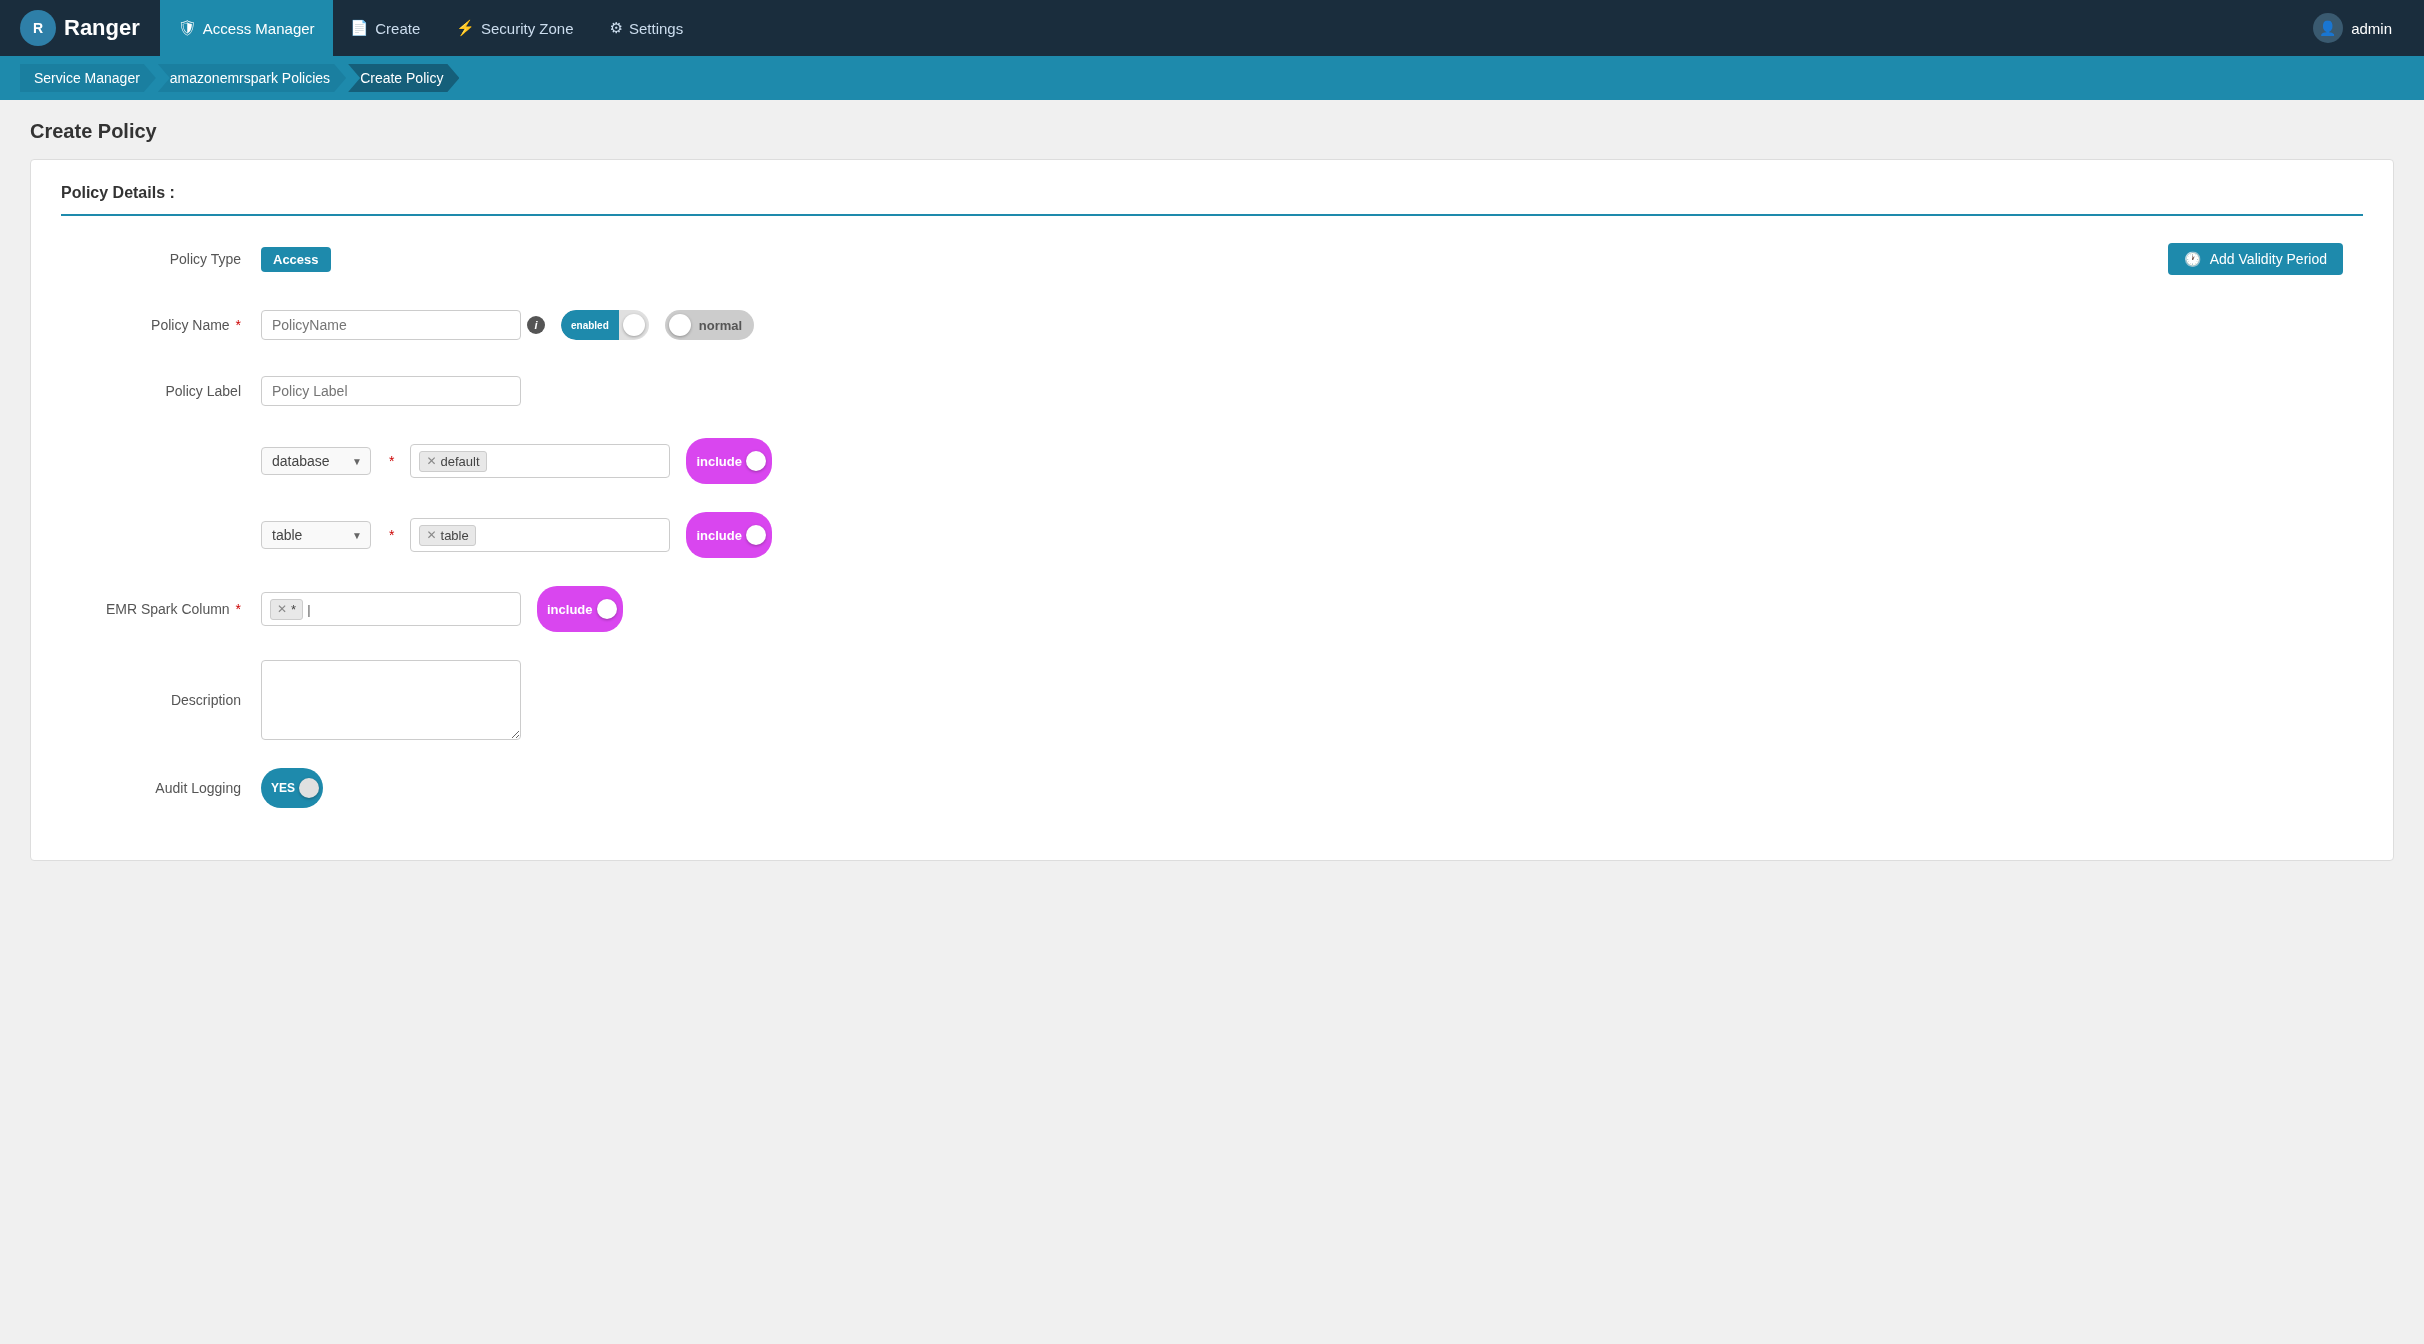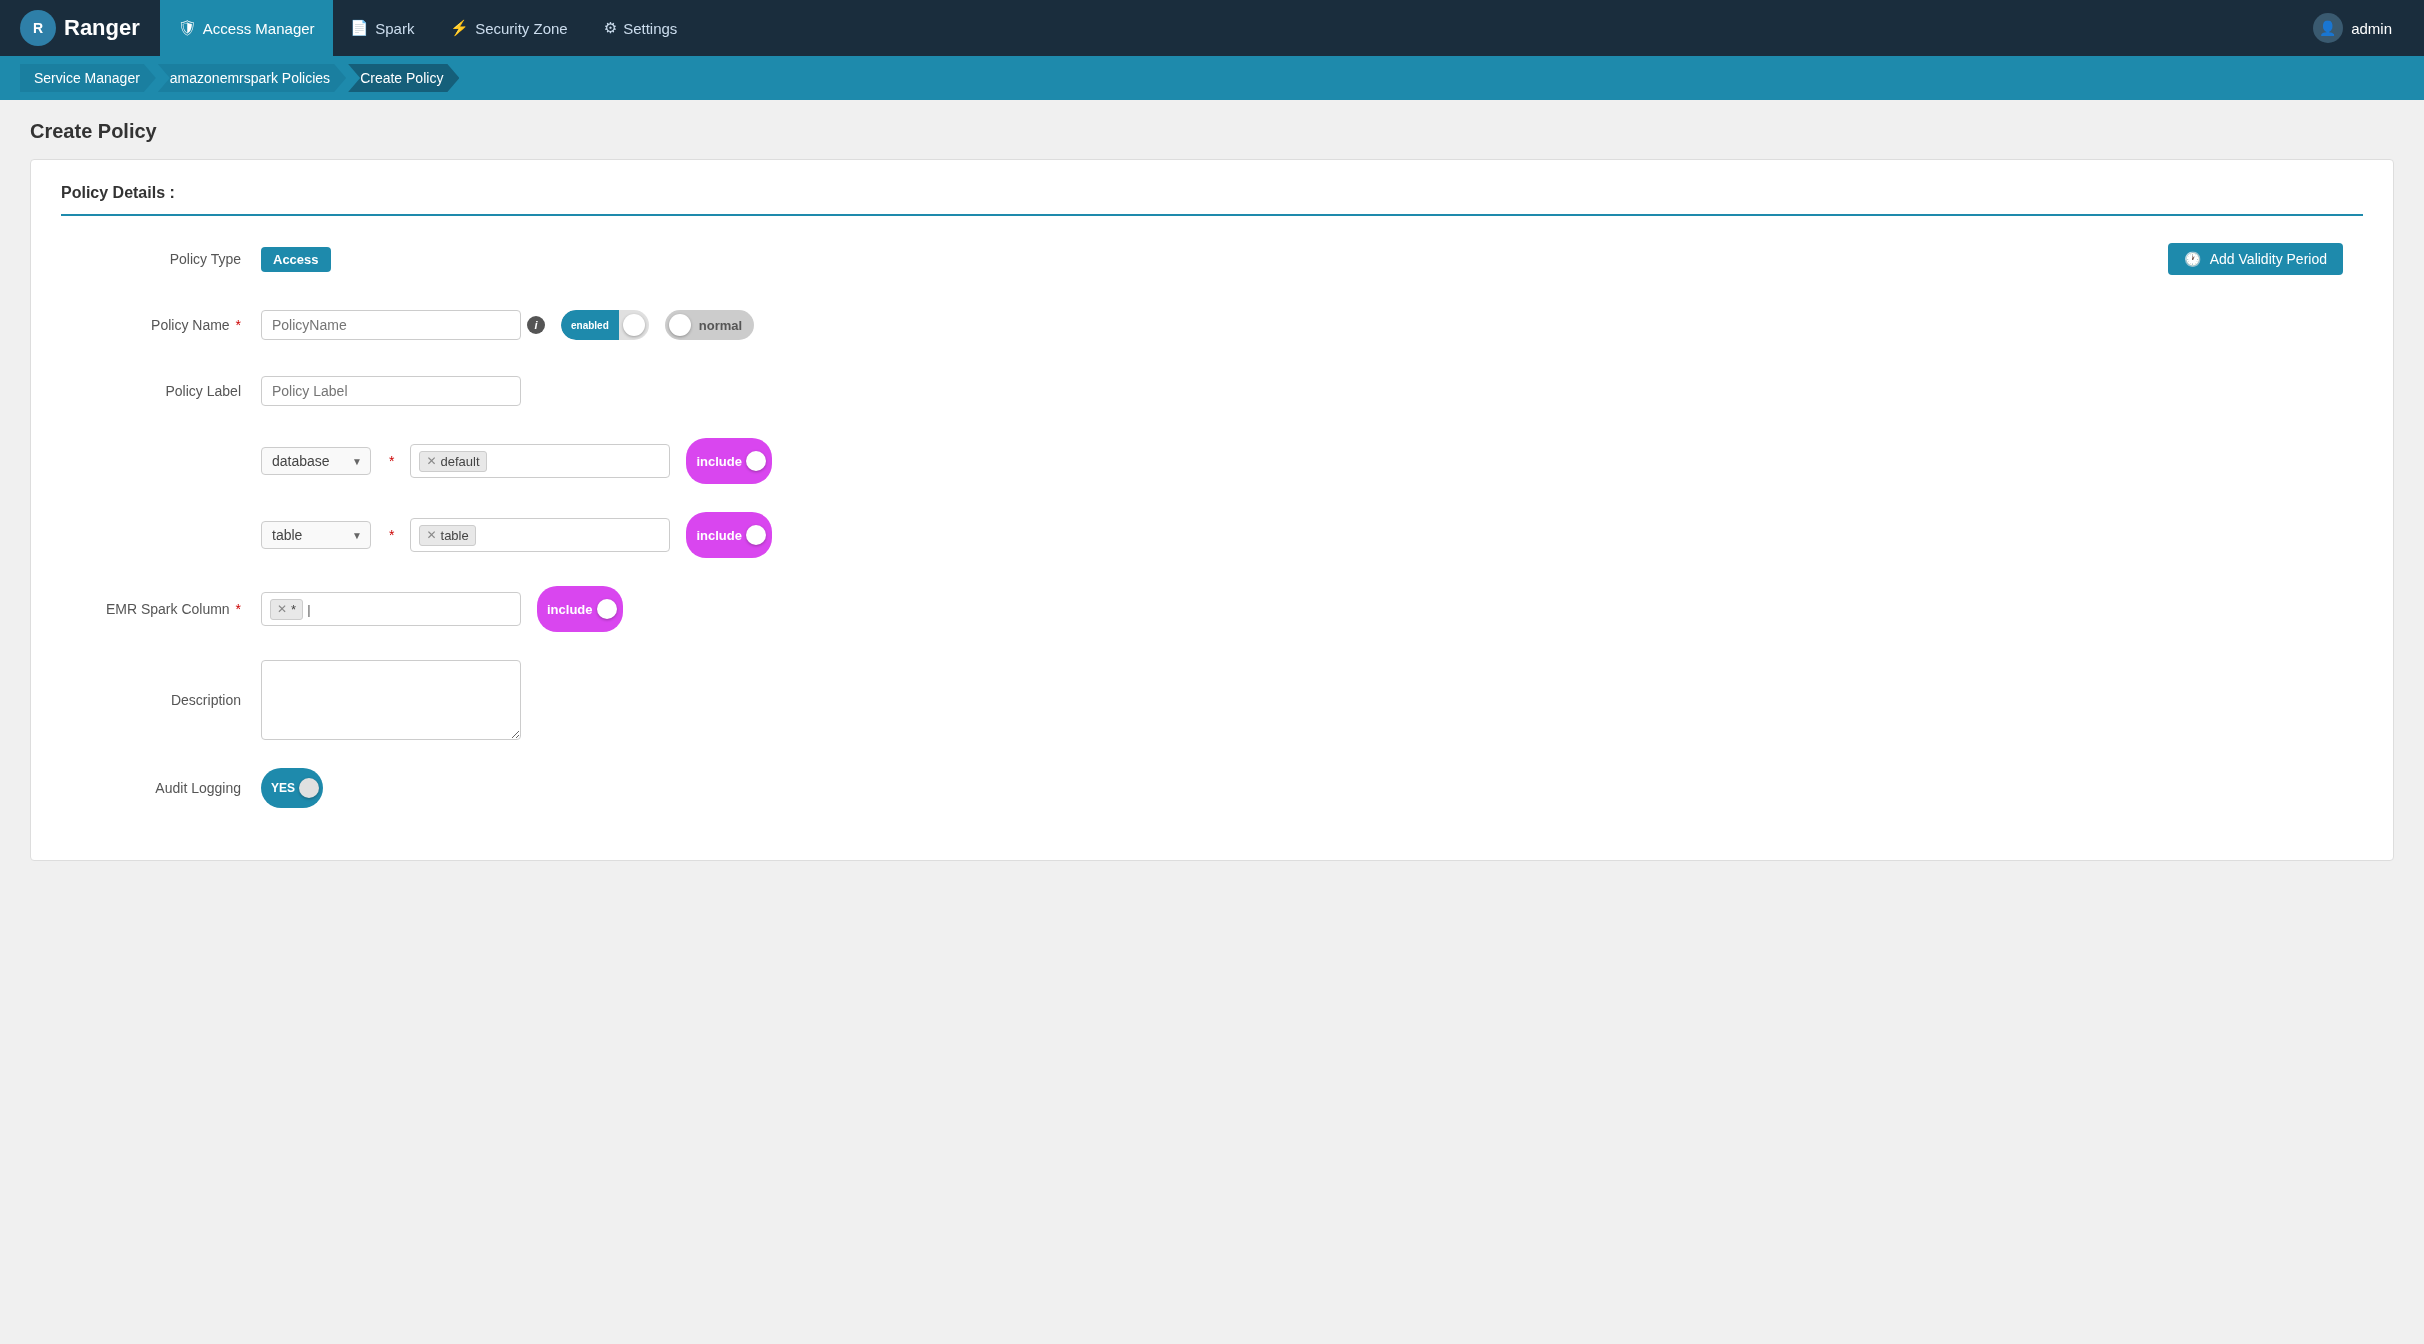--- a/index.html
+++ b/index.html
@@ -379,21 +379,21 @@
     <div class="brand-icon">R</div>
     <span>Ranger</span>
   </div>
 
   <a class="nav-item active">
     <span>🛡</span>
     <span>Access Manager</span>
   </a>
   <a class="nav-item">
     <span>📄</span>
-    <span>Spark</span>
+    <span>Create</span>
   </a>
   <a class="nav-item">
     <span>⚡</span>
     <span>Security Zone</span>
   </a>
   <a class="nav-item">
     <span>⚙</span>
     <span>Settings</span>
   </a>
 

